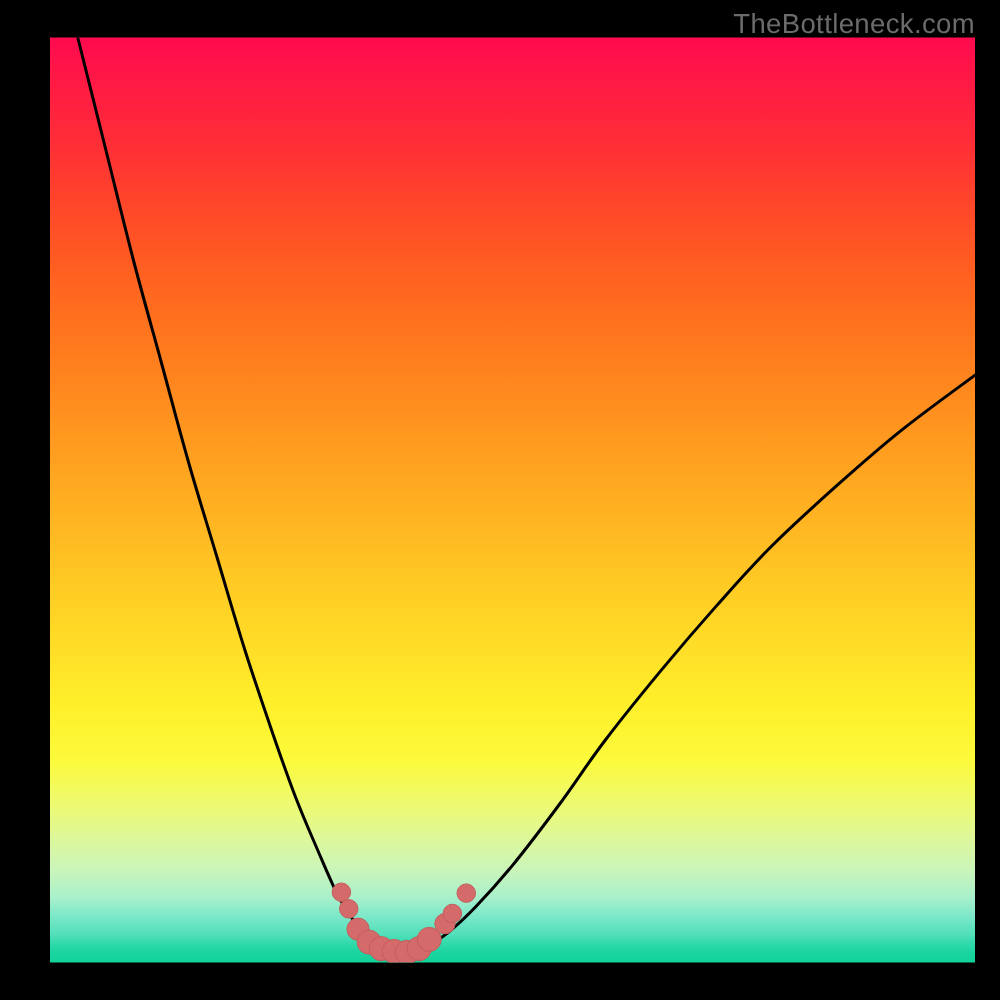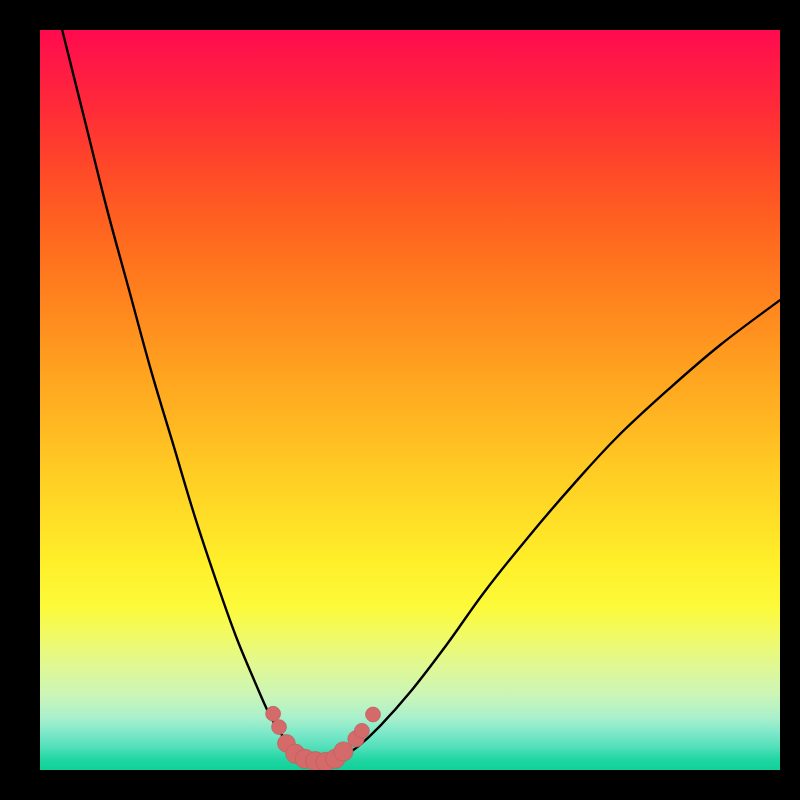--- a/index.html
+++ b/index.html
@@ -67,20 +67,21 @@
     top: 0;
     width: 740px;
     height: 740px;
   }
 </style>
 </head>
 <body>
 
 <div class="frame">
 
+  <span class="watermark">TheBottleneck.com</span>
 
   <div class="plot-area">
     <svg class="curves" viewBox="0 0 740 740" preserveAspectRatio="none">
       <g id="curve-layer">
           <path d="M 22.20 0.00 C 26.20 15.98, 36.41 56.83, 44.40 88.80 C 52.39 120.77, 58.61 146.96, 66.60 177.60 C 74.59 208.24, 80.81 229.70, 88.80 259.00 C 96.79 288.30, 103.01 312.43, 111.00 340.40 C 118.99 368.37, 125.21 387.76, 133.20 414.40 C 141.19 441.04, 147.41 463.09, 155.40 488.40 C 163.39 513.71, 170.27 533.69, 177.60 555.00 C 184.93 576.31, 189.44 589.48, 196.10 606.80 C 202.76 624.12, 208.61 637.21, 214.60 651.20 C 220.59 665.19, 224.74 675.18, 229.40 684.50 C 234.06 693.82, 236.50 697.27, 240.50 703.00 C 244.50 708.73, 248.27 712.72, 251.60 716.32 C 254.93 719.92, 256.34 721.12, 259.00 722.98 C 261.66 724.84, 266.40 726.01, 266.40 726.68 C 266.40 727.35, 258.33 726.01, 259.00 726.68 C 259.67 727.35, 266.10 729.45, 270.10 730.38 C 274.10 731.31, 277.20 731.86, 281.20 731.86 C 285.20 731.86, 288.30 731.45, 292.30 730.38 C 296.30 729.31, 298.74 728.47, 303.40 725.94 C 308.06 723.41, 311.54 721.78, 318.20 716.32 C 324.86 710.86, 331.08 705.32, 340.40 695.60 C 349.72 685.88, 358.01 676.95, 370.00 662.30 C 381.99 647.65, 393.68 632.18, 407.00 614.20 C 420.32 596.22, 429.35 581.71, 444.00 562.40 C 458.65 543.09, 472.42 526.21, 488.40 506.90 C 504.38 487.59, 516.82 473.08, 532.80 455.10 C 548.78 437.12, 559.88 424.32, 577.20 407.00 C 594.52 389.68, 610.35 375.55, 629.00 358.90 C 647.65 342.25, 660.82 330.48, 680.80 314.50 C 700.78 298.52, 729.34 278.09, 740.00 270.10" fill="none" stroke="#000000" stroke-width="2.4" stroke-linecap="round"></path>
         </g>
       <g id="marker-layer">
           <circle cx="233.10" cy="683.76" r="7.40" fill="#d46a6a" stroke="#c45e5e" stroke-width="0.8"></circle>
           <circle cx="239.02" cy="697.08" r="7.40" fill="#d46a6a" stroke="#c45e5e" stroke-width="0.8"></circle>
           <circle cx="246.42" cy="713.36" r="8.88" fill="#d46a6a" stroke="#c45e5e" stroke-width="0.8"></circle>

